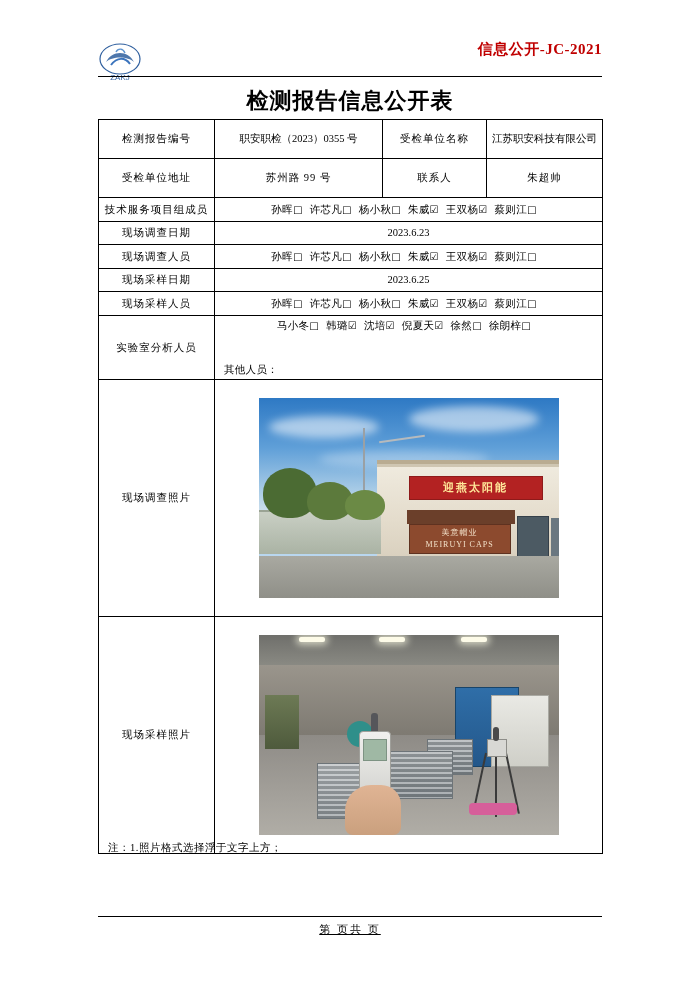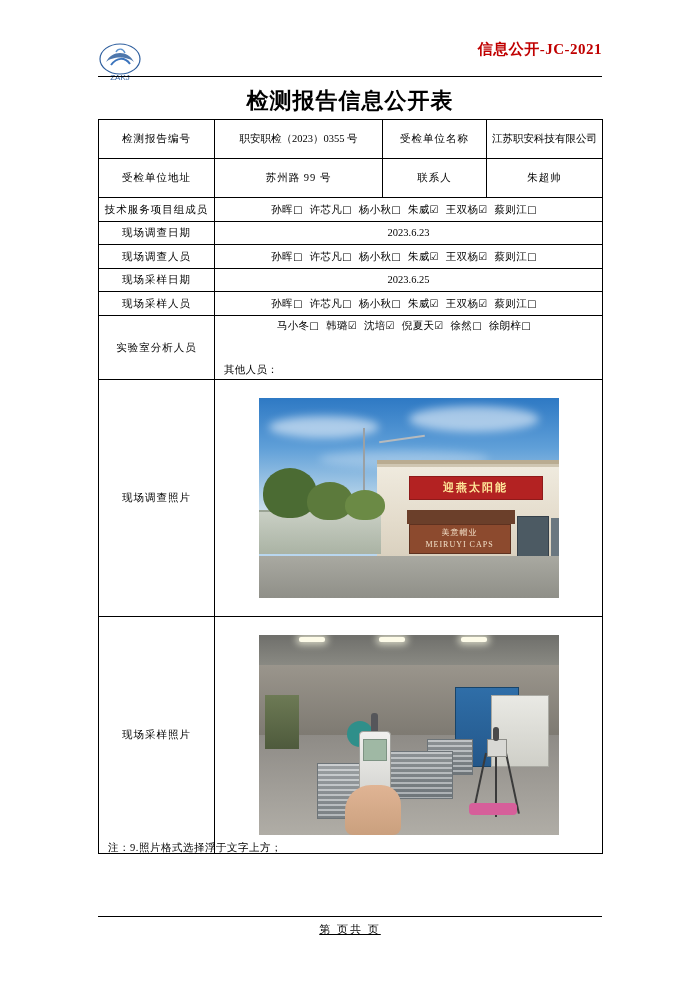--- a/index.html
+++ b/index.html
@@ -491,19 +491,19 @@
                 <div class="meter"></div>
                 <div class="meter-screen"></div>
                 <div class="hand"></div>
               </div>
             </div>
           </td>
         </tr>
       </tbody>
     </table>
 
-    <div class="note" style="top:841px">注：9.照片格式选择浮于文字上方；</div>
+    <div class="note" style="top:841px">注：1.照片格式选择浮于文字上方；</div>
 
     <div class="foot-rule" style="top:916px"></div>
     <div class="foot-text" style="top:922px">第  页共    页</div>
 
   </div>
 </div>
 
 </body></html>

